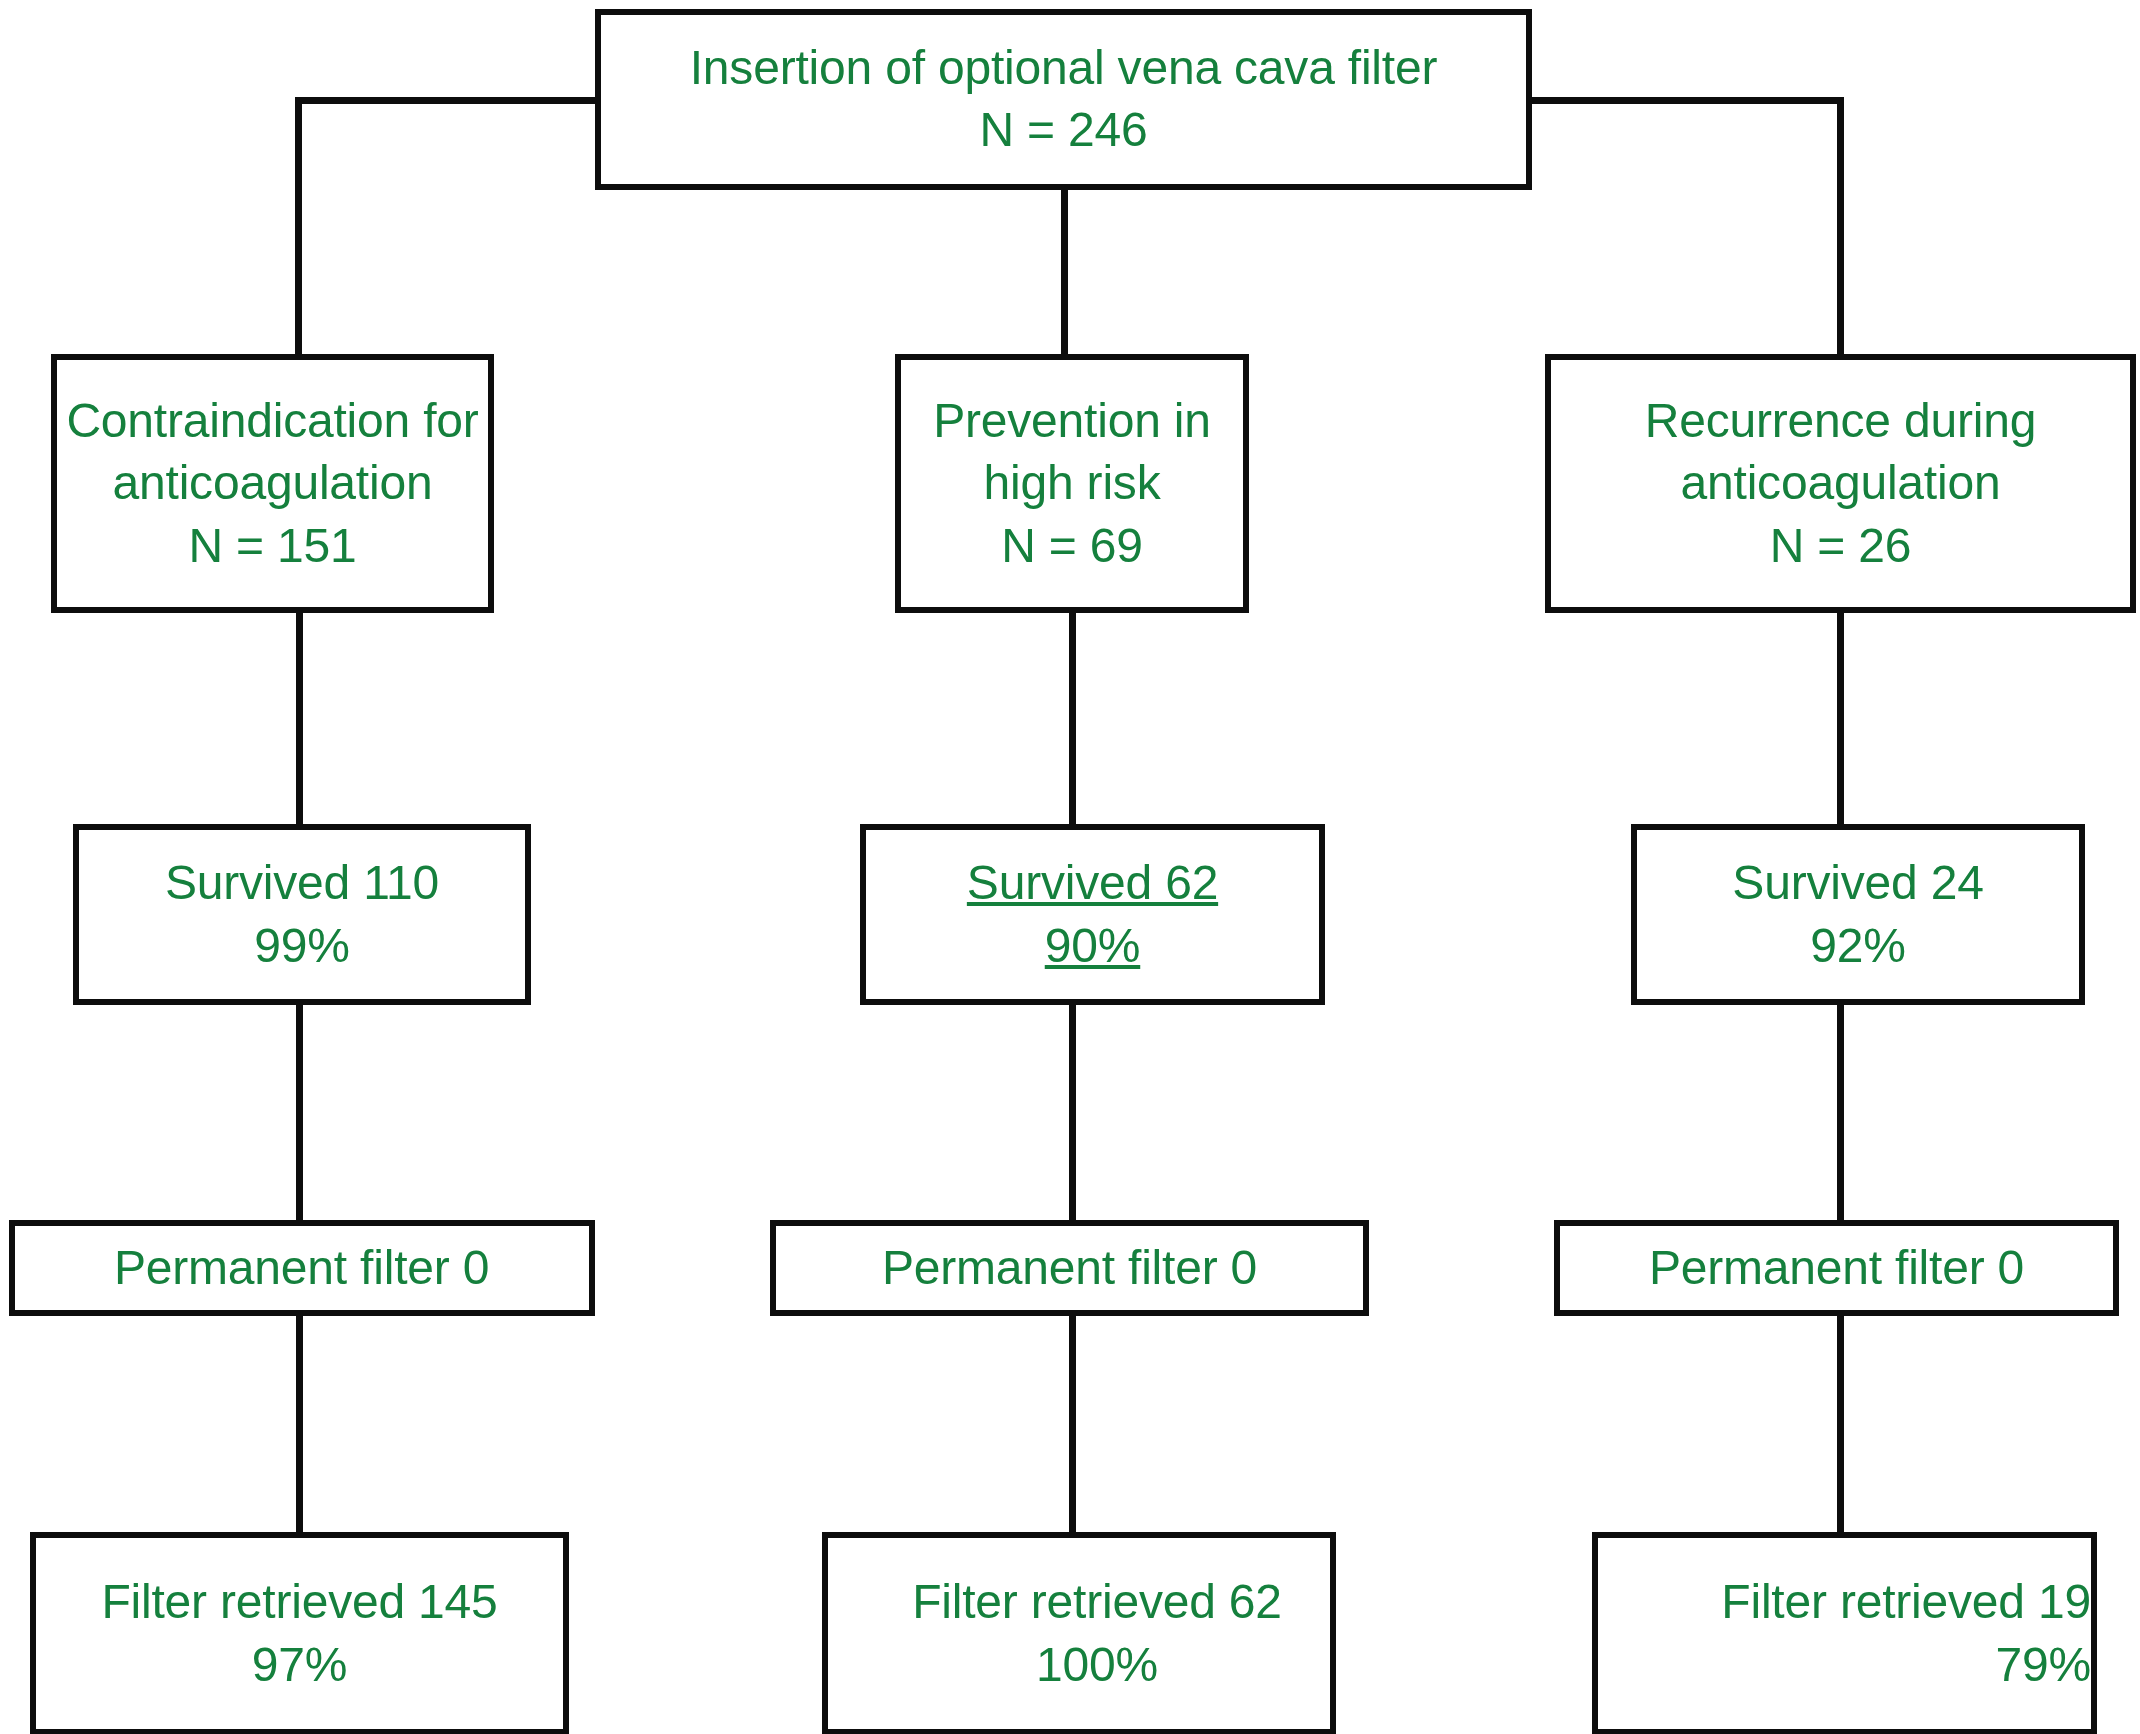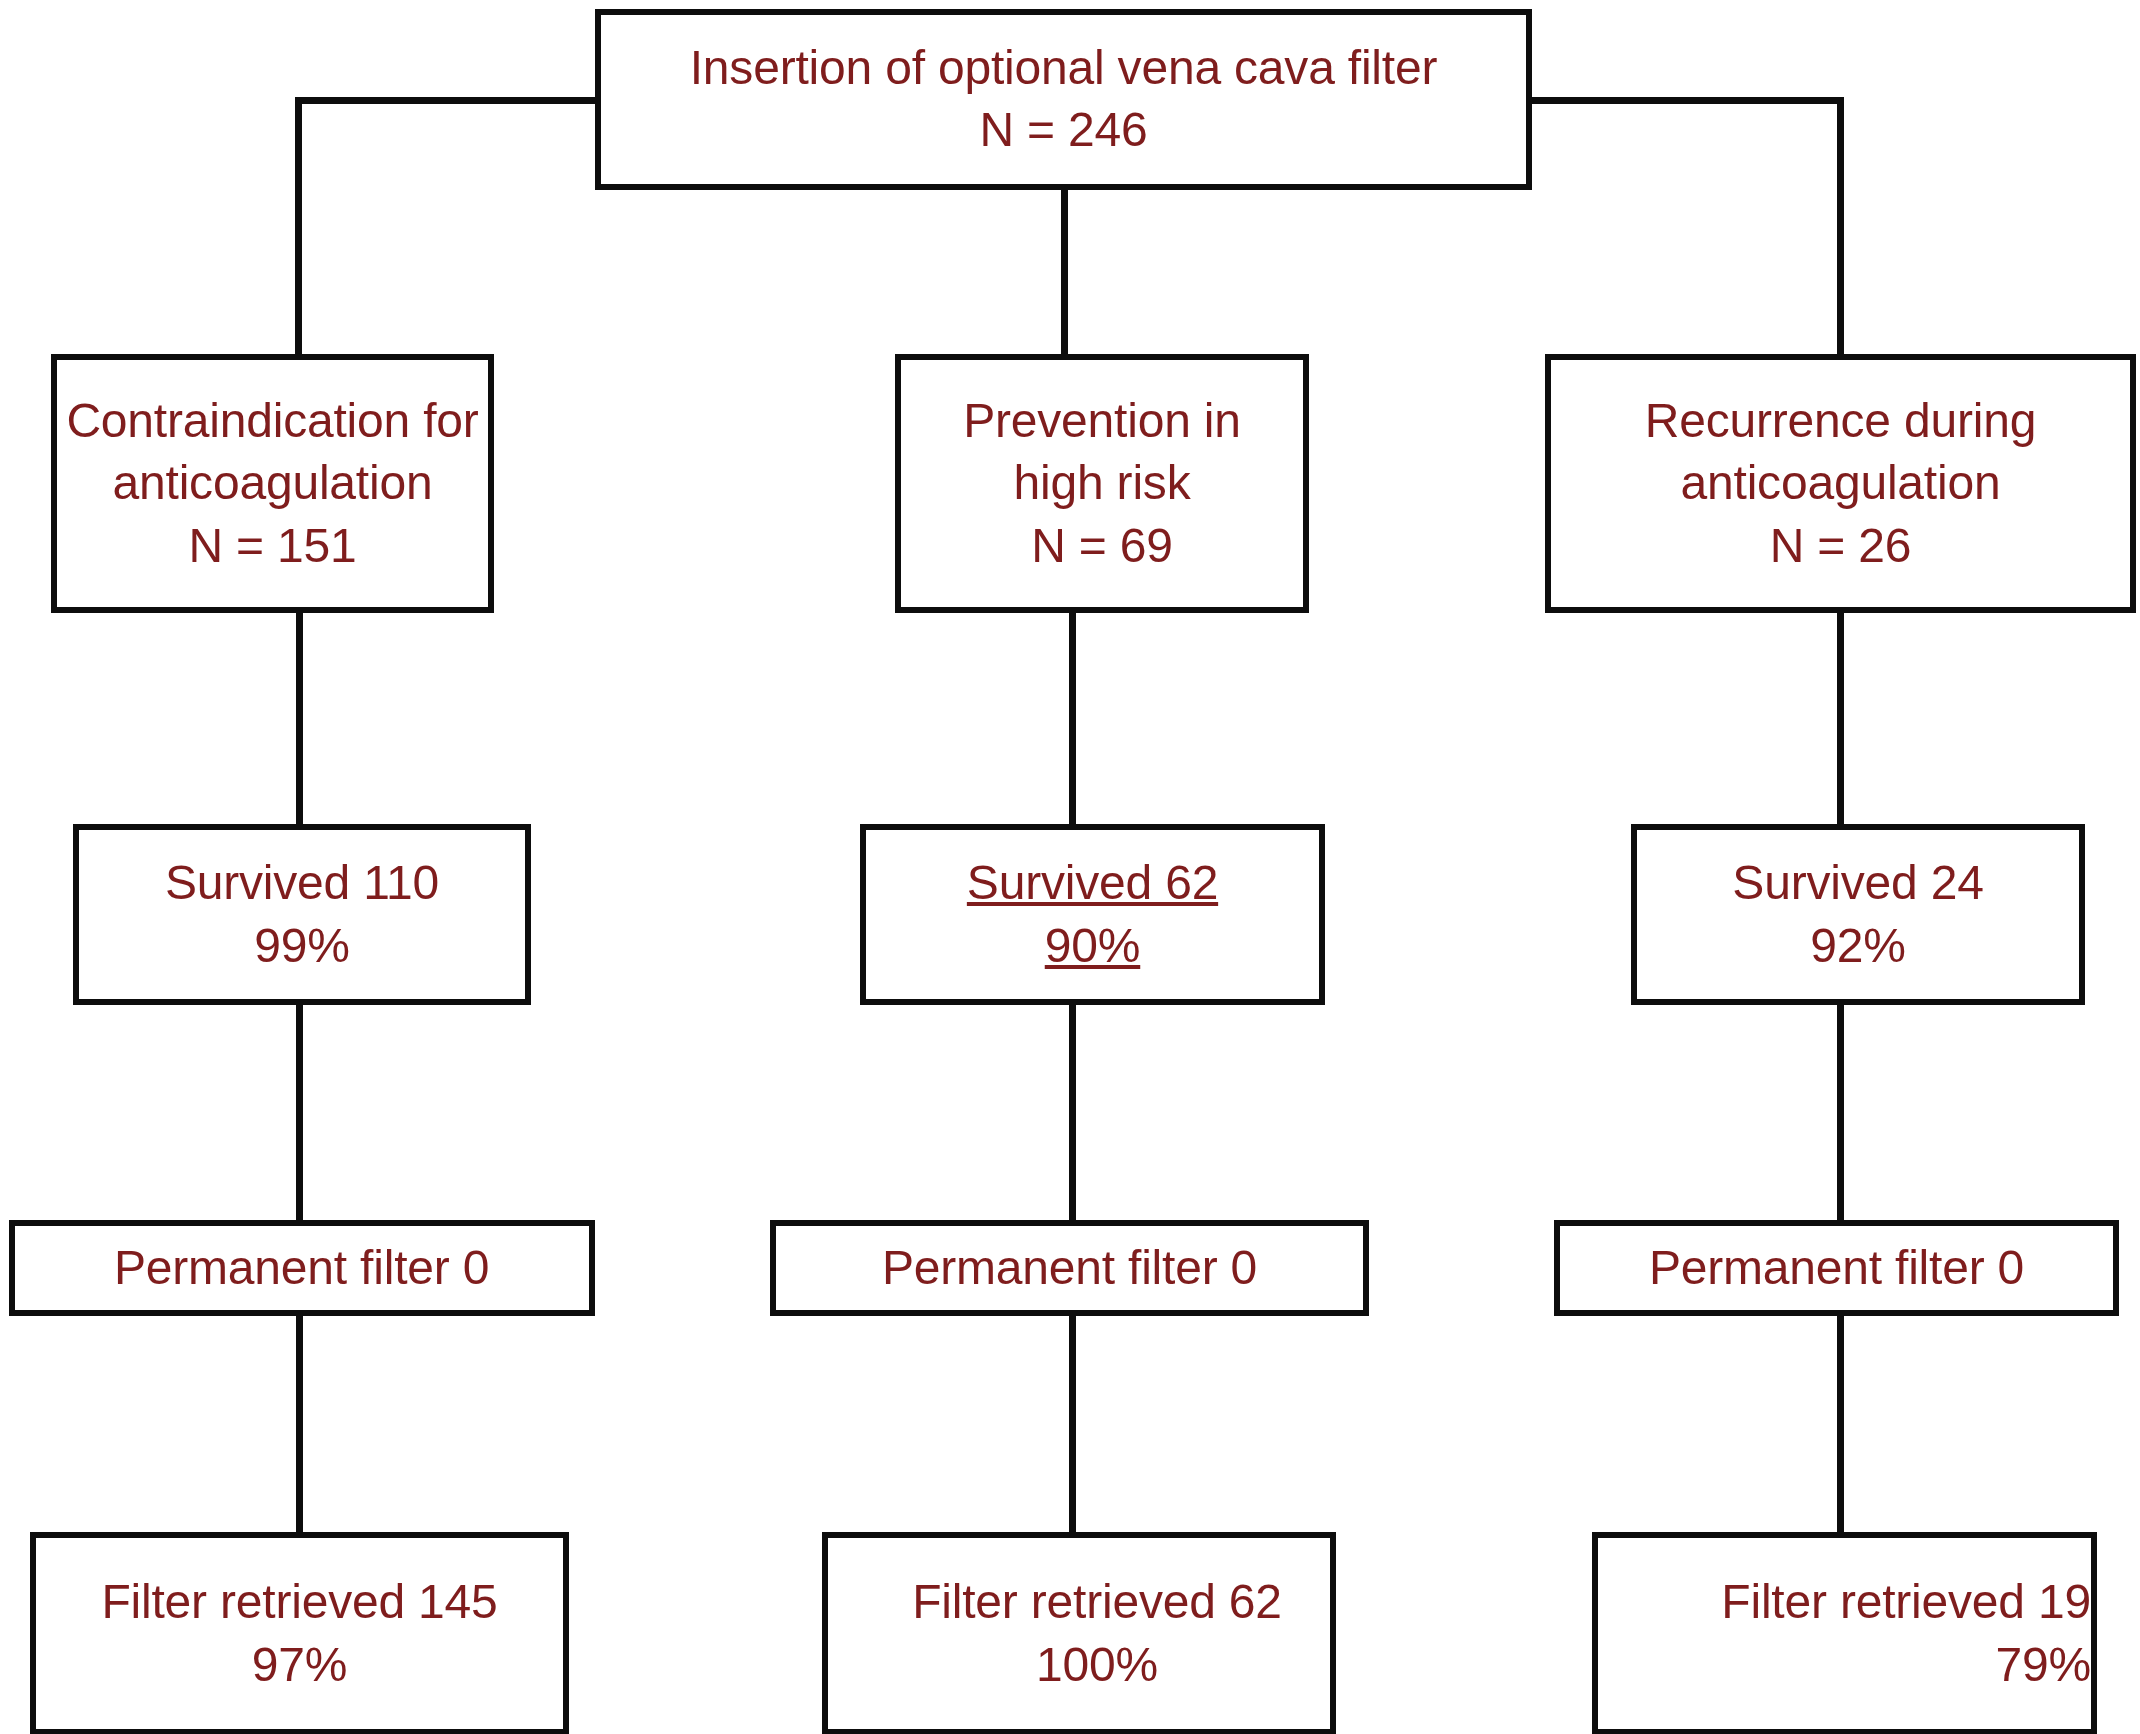--- a/index.html
+++ b/index.html
@@ -19,21 +19,21 @@
   .node {
     position: absolute;
     box-sizing: border-box;
     background: #ffffff;
     border: 6px solid #0d0d0d;
     display: flex;
     flex-direction: column;
     align-items: center;
     justify-content: center;
     text-align: center;
-    color: #7f1d1d;
+    color: #15803d;
     z-index: 3;
   }
   .node .line {
     display: block;
     font-size: 48px;
     line-height: 1.30;
     letter-spacing: -0.2px;
     white-space: nowrap;
   }
   .connector {
@@ -83,21 +83,21 @@
     <span class="line">Permanent filter 0</span>
   </div>
 
   <div class="connector v" style="left:296px; top:1312px; height:223px;"></div>
 
   <div class="node" style="left:30px; top:1532px; width:539px; height:203px;">
     <span class="line">Filter retrieved 145</span>
     <span class="line">97%</span>
   </div>
 
-  <div class="node" style="left:895px; top:354px; width:414px; height:259px;">
+  <div class="node" style="left:895px; top:354px; width:354px; height:259px;">
     <span class="line">Prevention in</span>
     <span class="line">high risk</span>
     <span class="line">N = 69</span>
   </div>
 
   <div class="connector v" style="left:1069px; top:609px; height:219px;"></div>
 
   <div class="node" style="left:860px; top:824px; width:465px; height:181px;text-decoration:underline;">
     <span class="line">Survived 62</span>
     <span class="line">90%</span>

